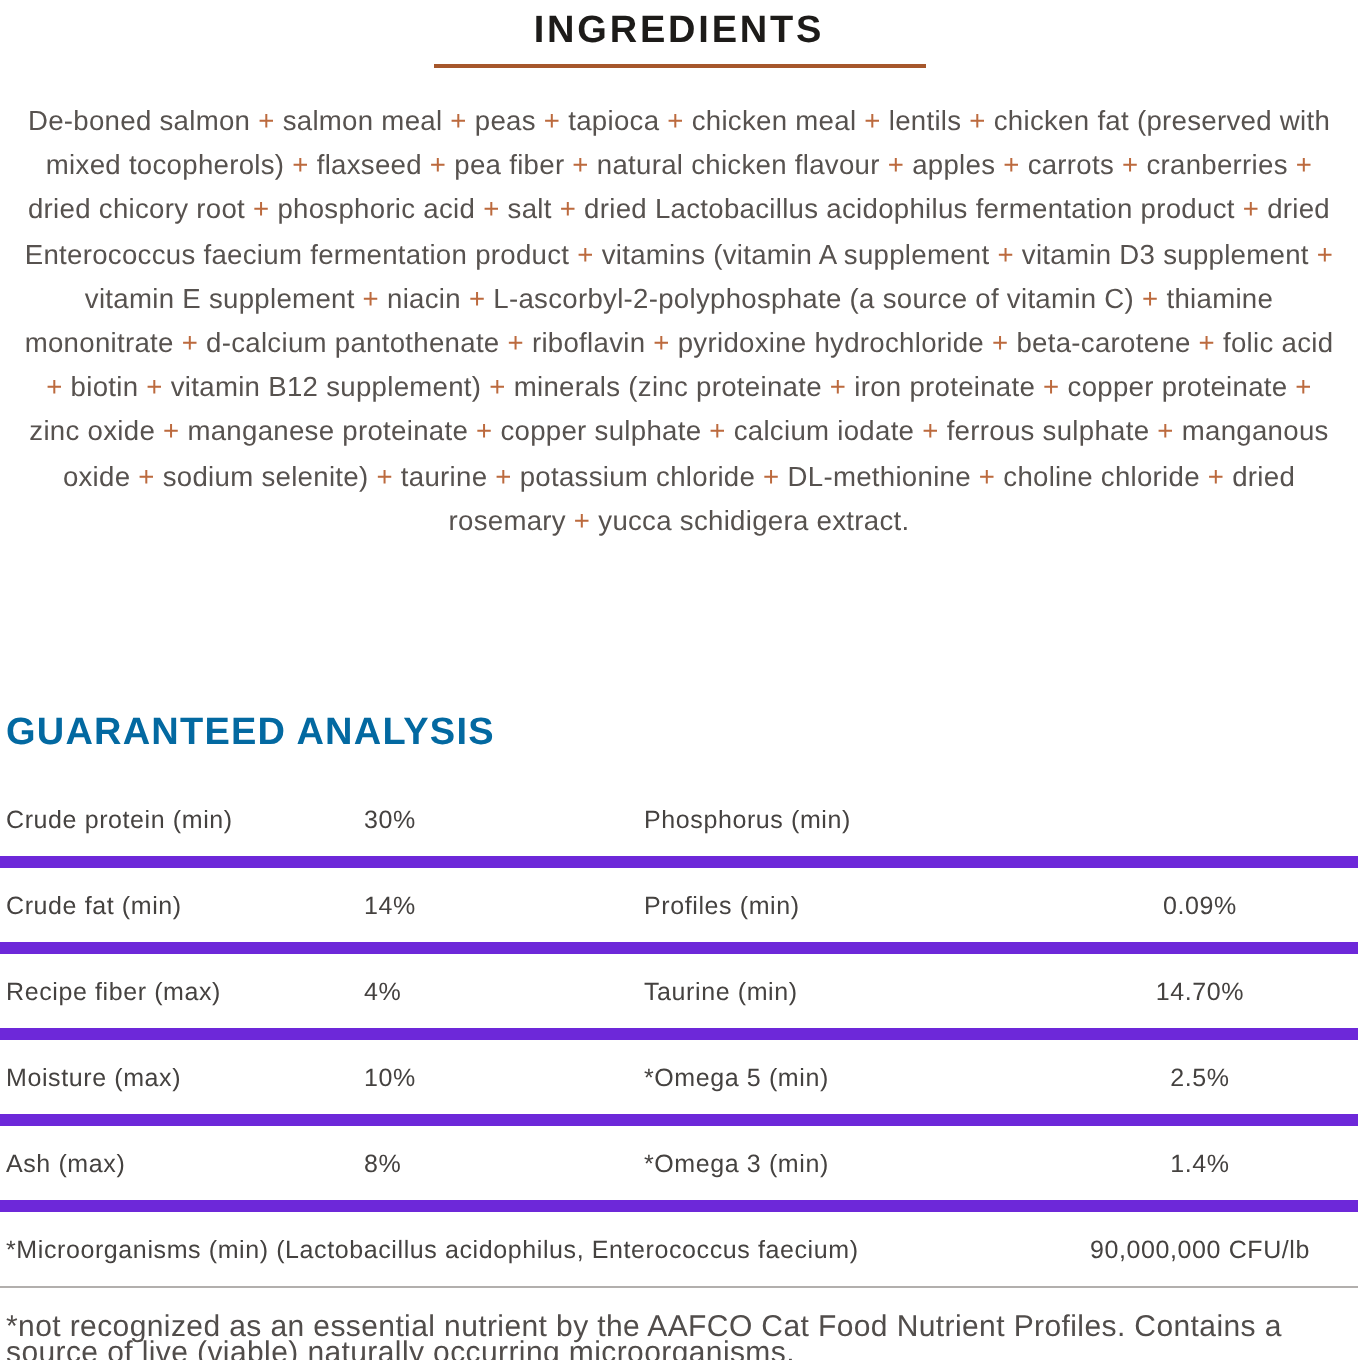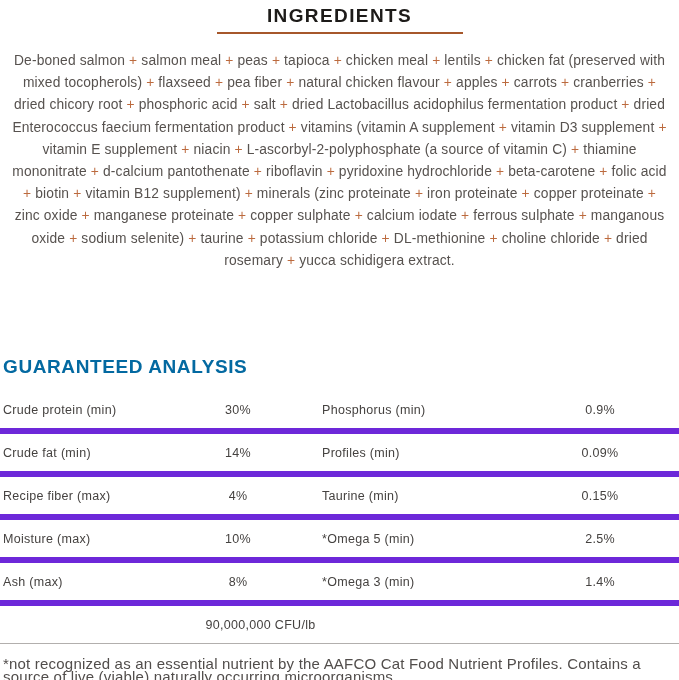--- a/index.html
+++ b/index.html
@@ -46,21 +46,21 @@
   .ga-row {
     display: grid;
     grid-template-columns: 182px 112px 215px 170px;
     align-items: center;
     height: 37px;
     border-bottom: 6px solid #6d28d9;
     font-size: 12.5px; letter-spacing: 0.3px;
     color: #454240;
   }
   .ga-row .c1 { padding-left: 3px; }
-  .ga-row .c2 { text-align: center; }
+  .ga-row .c2 { text-align: left; }
   .ga-row .c3 { padding-left: 28px; }
   .ga-row .c4 { text-align: center; padding-left: 12px; }
 
   .micro-row {
     display: grid;
     grid-template-columns: 509px 170px;
     align-items: center;
     height: 37px;
     border-bottom: 1px solid #b2afad;
     font-size: 12.5px; letter-spacing: 0.3px;
@@ -90,49 +90,49 @@
     <p class="ingredients" id="ingredients-paragraph">De-boned salmon<span class="plus" style="color: rgb(188, 106, 62);"> + </span>salmon meal<span class="plus" style="color: rgb(188, 106, 62);"> + </span>peas<span class="plus" style="color: rgb(188, 106, 62);"> + </span>tapioca<span class="plus" style="color: rgb(188, 106, 62);"> + </span>chicken meal<span class="plus" style="color: rgb(188, 106, 62);"> + </span>lentils<span class="plus" style="color: rgb(188, 106, 62);"> + </span>chicken fat (preserved with mixed tocopherols)<span class="plus" style="color: rgb(188, 106, 62);"> + </span>flaxseed<span class="plus" style="color: rgb(188, 106, 62);"> + </span>pea fiber<span class="plus" style="color: rgb(188, 106, 62);"> + </span>natural chicken flavour<span class="plus" style="color: rgb(188, 106, 62);"> + </span>apples<span class="plus" style="color: rgb(188, 106, 62);"> + </span>carrots<span class="plus" style="color: rgb(188, 106, 62);"> + </span>cranberries<span class="plus" style="color: rgb(188, 106, 62);"> + </span>dried chicory root<span class="plus" style="color: rgb(188, 106, 62);"> + </span>phosphoric acid<span class="plus" style="color: rgb(188, 106, 62);"> + </span>salt<span class="plus" style="color: rgb(188, 106, 62);"> + </span>dried Lactobacillus acidophilus fermentation product<span class="plus" style="color: rgb(188, 106, 62);"> + </span>dried Enterococcus faecium fermentation product<span class="plus" style="color: rgb(188, 106, 62);"> + </span>vitamins (vitamin A supplement<span class="plus" style="color: rgb(188, 106, 62);"> + </span>vitamin D3 supplement<span class="plus" style="color: rgb(188, 106, 62);"> + </span>vitamin E supplement<span class="plus" style="color: rgb(188, 106, 62);"> + </span>niacin<span class="plus" style="color: rgb(188, 106, 62);"> + </span>L-ascorbyl-2-polyphosphate (a source of vitamin C)<span class="plus" style="color: rgb(188, 106, 62);"> + </span>thiamine mononitrate<span class="plus" style="color: rgb(188, 106, 62);"> + </span>d-calcium pantothenate<span class="plus" style="color: rgb(188, 106, 62);"> + </span>riboflavin<span class="plus" style="color: rgb(188, 106, 62);"> + </span>pyridoxine hydrochloride<span class="plus" style="color: rgb(188, 106, 62);"> + </span>beta-carotene<span class="plus" style="color: rgb(188, 106, 62);"> + </span>folic acid<span class="plus" style="color: rgb(188, 106, 62);"> + </span>biotin<span class="plus" style="color: rgb(188, 106, 62);"> + </span>vitamin B12 supplement)<span class="plus" style="color: rgb(188, 106, 62);"> + </span>minerals (zinc proteinate<span class="plus" style="color: rgb(188, 106, 62);"> + </span>iron proteinate<span class="plus" style="color: rgb(188, 106, 62);"> + </span>copper proteinate<span class="plus" style="color: rgb(188, 106, 62);"> + </span>zinc oxide<span class="plus" style="color: rgb(188, 106, 62);"> + </span>manganese proteinate<span class="plus" style="color: rgb(188, 106, 62);"> + </span>copper sulphate<span class="plus" style="color: rgb(188, 106, 62);"> + </span>calcium iodate<span class="plus" style="color: rgb(188, 106, 62);"> + </span>ferrous sulphate<span class="plus" style="color: rgb(188, 106, 62);"> + </span>manganous oxide<span class="plus" style="color: rgb(188, 106, 62);"> + </span>sodium selenite)<span class="plus" style="color: rgb(188, 106, 62);"> + </span>taurine<span class="plus" style="color: rgb(188, 106, 62);"> + </span>potassium chloride<span class="plus" style="color: rgb(188, 106, 62);"> + </span>DL-methionine<span class="plus" style="color: rgb(188, 106, 62);"> + </span>choline chloride<span class="plus" style="color: rgb(188, 106, 62);"> + </span>dried rosemary<span class="plus" style="color: rgb(188, 106, 62);"> + </span>yucca schidigera extract.</p>
   </div>
 
   <h2 class="ga-title">GUARANTEED ANALYSIS</h2>
 
   <div class="ga-table" id="analysis-table">
       <div class="ga-row">
         <span class="c1">Crude protein (min)</span>
         <span class="c2">30%</span>
         <span class="c3">Phosphorus (min)</span>
-        <span class="c4">0.9%</span>
       </div>
       <div class="ga-row">
         <span class="c1">Crude fat (min)</span>
         <span class="c2">14%</span>
         <span class="c3">Profiles (min)</span>
         <span class="c4">0.09%</span>
       </div>
       <div class="ga-row">
         <span class="c1">Recipe fiber (max)</span>
         <span class="c2">4%</span>
         <span class="c3">Taurine (min)</span>
-        <span class="c4">0.15%</span>
+        <span class="c4">14.70%</span>
       </div>
       <div class="ga-row">
         <span class="c1">Moisture (max)</span>
         <span class="c2">10%</span>
         <span class="c3">*Omega 5 (min)</span>
         <span class="c4">2.5%</span>
       </div>
       <div class="ga-row">
         <span class="c1">Ash (max)</span>
         <span class="c2">8%</span>
         <span class="c3">*Omega 3 (min)</span>
         <span class="c4">1.4%</span>
       </div>
     </div>
 
   <div class="micro-row">
+    <span class="label">*Microorganisms (min) (Lactobacillus acidophilus, Enterococcus faecium)</span>
     <span class="value">90,000,000 CFU/lb</span>
   </div>
 
   <p class="footnote fn1">*not recognized as an essential nutrient by the AAFCO Cat Food Nutrient Profiles. Contains a source of live (viable) naturally occurring microorganisms.</p>
 
   <p class="footnote fn2">GO! SKIN + COAT CARE Grain Free Salmon Recipe is formulated to meet the nutritional levels established by the AAFCO Cat Food Nutrient Profiles for All Life Stages.</p>
 
 </div>
 
 </body></html>

